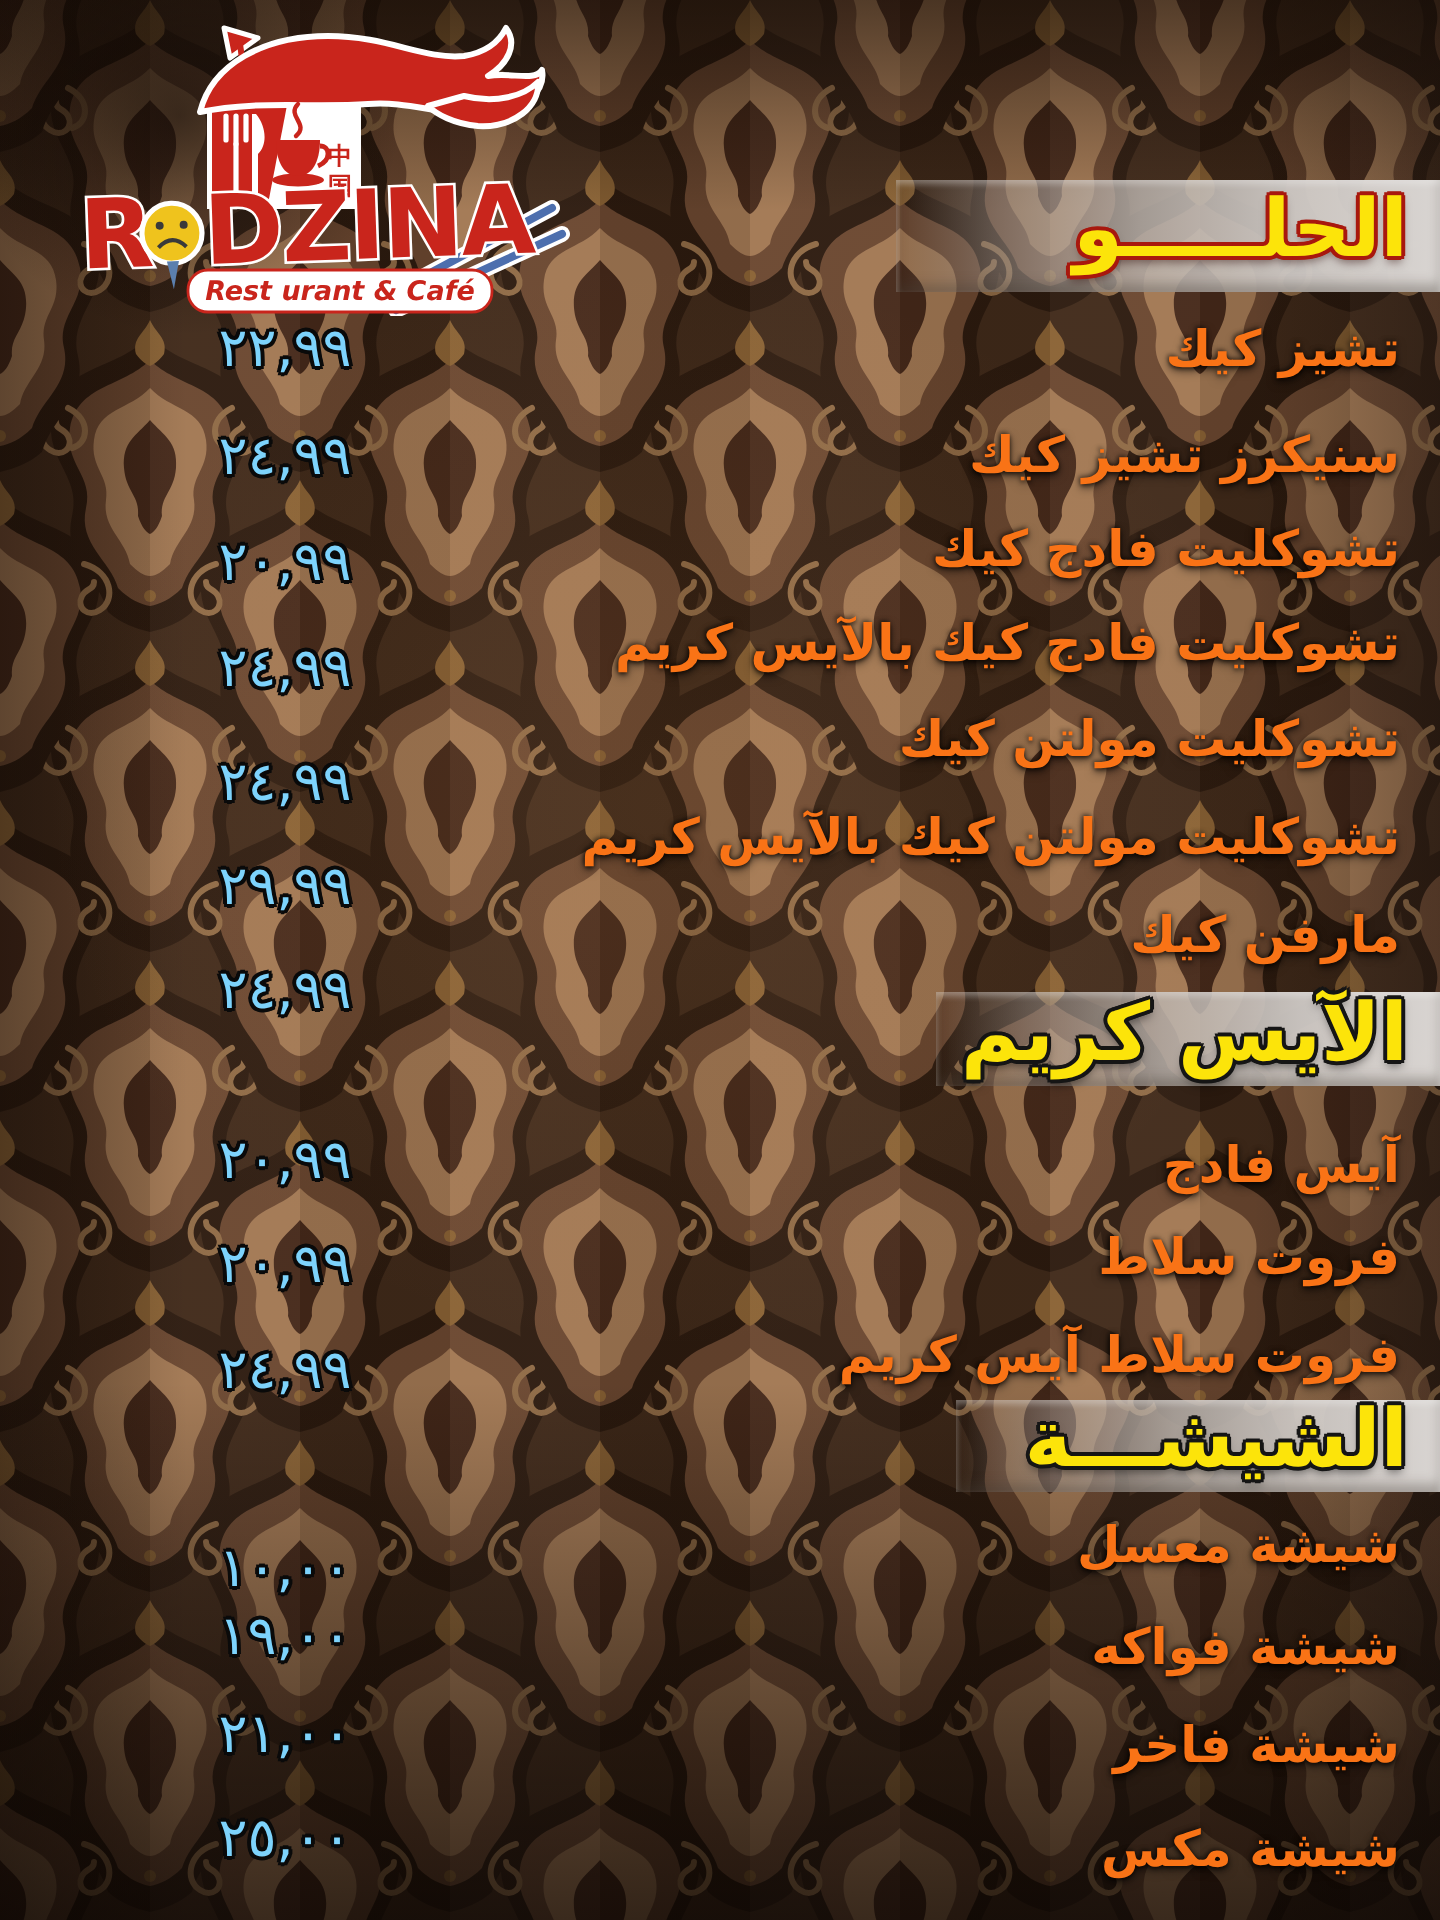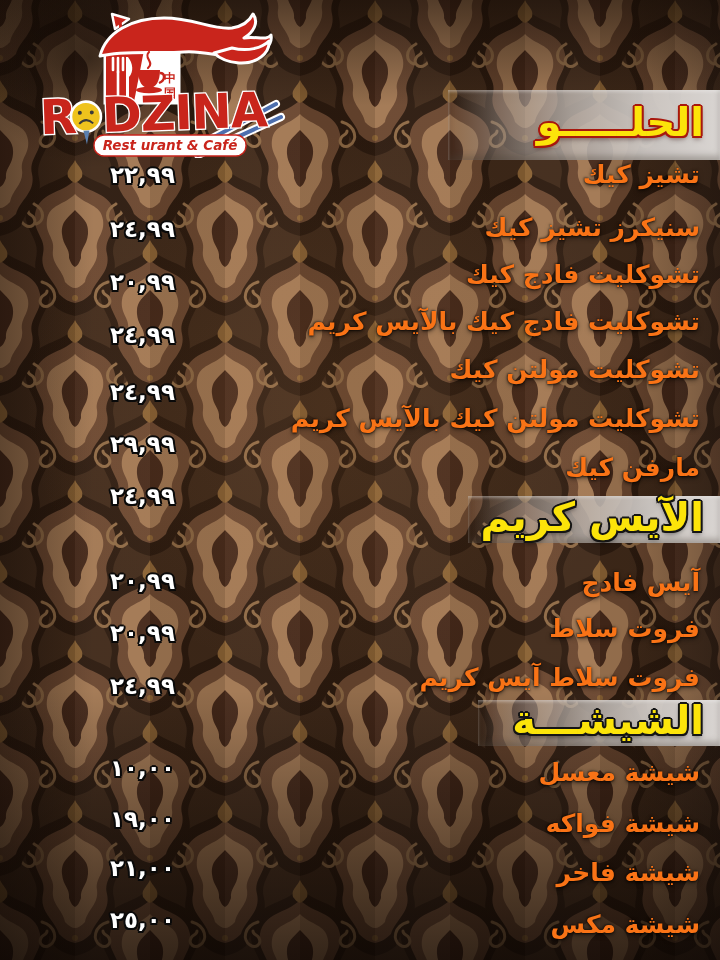--- a/index.html
+++ b/index.html
@@ -17,21 +17,21 @@
       linear-gradient(to right, rgba(12,6,3,0.38) 0%, rgba(12,6,3,0) 13%, rgba(12,6,3,0) 87%, rgba(12,6,3,0.32) 100%),
       repeating-linear-gradient(90deg, rgba(0,0,0,0.10) 0 75px, rgba(255,255,255,0.03) 75px 150px);
   }
   .banner{
     position:absolute;right:0;display:flex;align-items:center;justify-content:flex-end;
     padding-right:16px;box-sizing:border-box;
     background:linear-gradient(to right, rgba(150,140,133,0) 0%, rgba(165,156,150,0.45) 18%,
       rgba(188,181,175,0.82) 45%, rgba(206,201,197,0.95) 72%, rgba(217,213,210,1) 100%);
     box-shadow: inset 0 2px 3px rgba(255,255,255,0.35), inset 0 -4px 6px rgba(70,60,52,0.35);
   }
-  .banner-1{top:90px;left:448px;height:70px;}
+  .banner-1{top:90px;left:448px;height:56px;}
   .banner-2{top:496px;left:468px;height:47px;}
   .banner-3{top:700px;left:478px;height:46px;}
   .banner-title{
     direction:rtl;font-size:40px;font-weight:bold;color:#fce40a;line-height:1;
     padding-bottom:6px;
   }
   .outline-red{
     text-shadow:2px 0 #a8180e,-2px 0 #a8180e,0 2px #a8180e,0 -2px #a8180e,
       1.5px 1.5px #a8180e,-1.5px 1.5px #a8180e,1.5px -1.5px #a8180e,-1.5px -1.5px #a8180e,
       0 3px 5px rgba(40,5,2,0.5);
@@ -41,21 +41,21 @@
       1.5px 1.5px #151515,-1.5px 1.5px #151515,1.5px -1.5px #151515,-1.5px -1.5px #151515,
       0 3px 5px rgba(0,0,0,0.5);
   }
   .label{
     position:absolute;right:20px;direction:rtl;white-space:nowrap;
     font-size:25px;font-weight:bold;color:#f97316;line-height:34px;
     text-shadow:0 1px 2px rgba(0,0,0,0.65), 0 2px 5px rgba(0,0,0,0.5), -1px -1px 2px rgba(0,0,0,0.4);
   }
   .price{
     position:absolute;left:55px;width:175px;text-align:center;direction:ltr;
-    font-size:23px;font-weight:bold;color:#ffffff;line-height:34px;letter-spacing:2px;
+    font-size:27px;font-weight:normal;color:#7dd3fc;line-height:34px;letter-spacing:2px;
     text-shadow:2px 0 #0a0a0a,-2px 0 #0a0a0a,0 2px #0a0a0a,0 -2px #0a0a0a,
       1.5px 1.5px #0a0a0a,-1.5px 1.5px #0a0a0a,1.5px -1.5px #0a0a0a,-1.5px -1.5px #0a0a0a;
   }
   .logo{position:absolute;left:36px;top:6px;}
 </style>
 </head>
 <body>
 
 <div class="page">
 
@@ -180,21 +180,21 @@
   <div class="price" style="top:616px">٢٠,٩٩</div>
 
   <div class="label" style="top:661px">فروت سلاط آيس كريم</div>
   <div class="price" style="top:669px">٢٤,٩٩</div>
 
   <div class="banner banner-3">
     <span class="banner-title outline-black">الشيشـــة</span>
   </div>
 
   <div class="label" style="top:756px">شيشة معسل</div>
-  <div class="price" style="top:751px">١٠,٠٠</div>
+  <div class="price" style="top:768px">١٠,٠٠</div>
 
   <div class="label" style="top:807px">شيشة فواكه</div>
   <div class="price" style="top:802px">١٩,٠٠</div>
 
   <div class="label" style="top:856px">شيشة فاخر</div>
   <div class="price" style="top:851px">٢١,٠٠</div>
 
   <div class="label" style="top:908px">شيشة مكس</div>
   <div class="price" style="top:903px">٢٥,٠٠</div>
 

